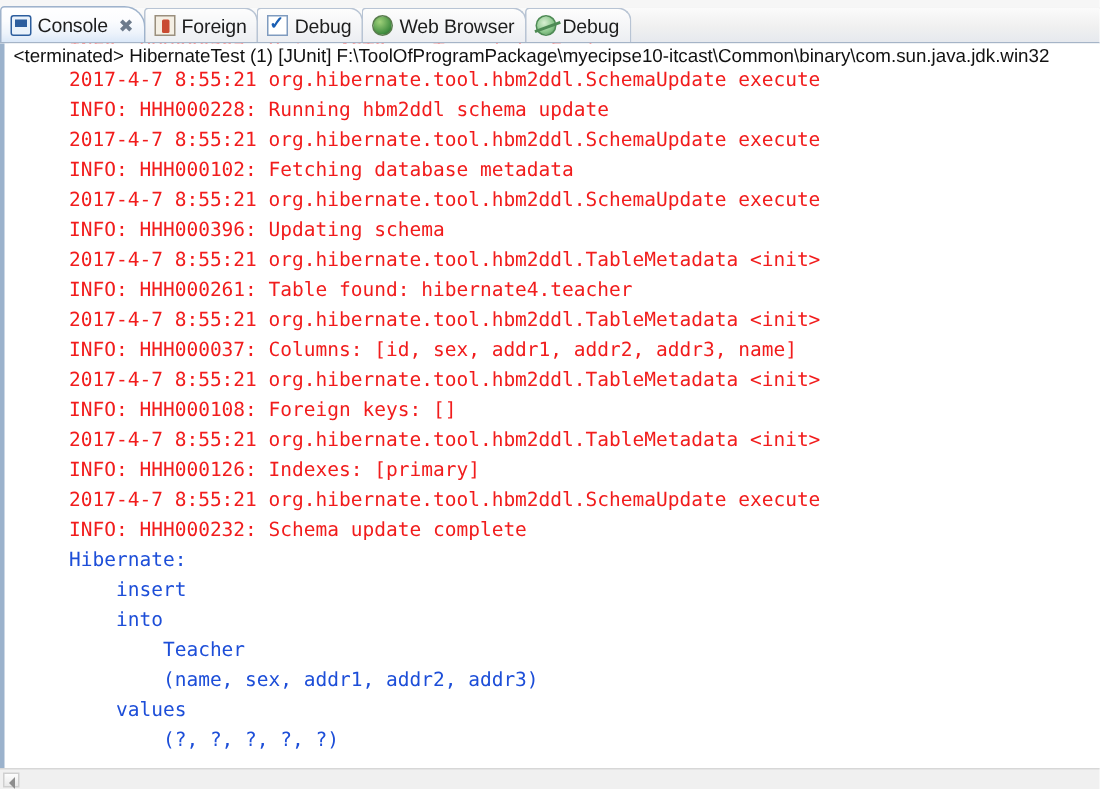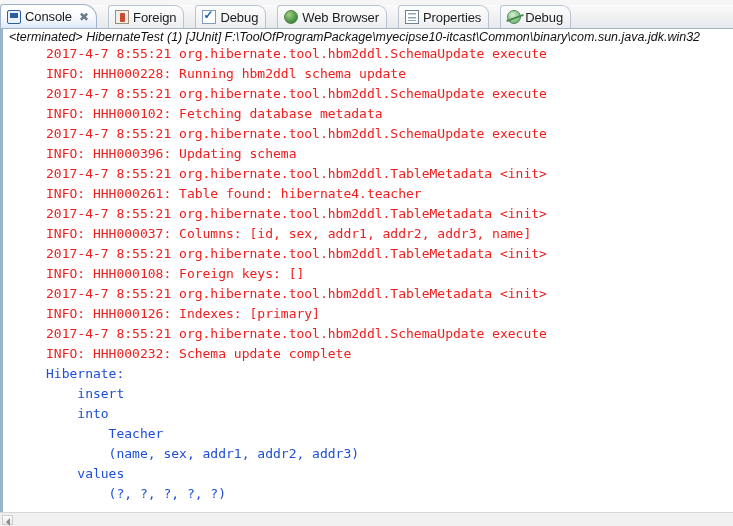--- a/index.html
+++ b/index.html
@@ -35,21 +35,20 @@
   .tabbar {
     position: absolute;
     left: 0; top: 5px;
     width: 733px;
     height: 24px;
     background: linear-gradient(to bottom,#fbfbfb 0%, #f0f0f0 55%, #e6e9ee 100%);
     border-bottom: 1px solid #a5b4c7;
     display: flex;
     align-items: flex-end;
     box-sizing: border-box;
-    gap: 12px;
   }
 
   .tab {
     position: relative;
     display: flex;
     align-items: center;
     gap: 4px;
     height: 23px;
     padding: 0 7px 0 6px;
     box-sizing: border-box;
@@ -215,21 +214,20 @@
     line-height: 17px;
     font-family: "Liberation Sans", sans-serif;
     font-size: 12.5px;
     color: #111111;
     white-space: nowrap;
     overflow: hidden;
     background: #ffffff;
     padding-left: 3px;
     box-sizing: border-box;
     z-index: 4;
-    font-style: italic;
   }
 
   .log {
     position: absolute;
     left: 3px;
     top: -5px;
     width: 727px;
     font-family: "DejaVu Sans Mono", "Liberation Mono", monospace;
     font-size: 13px;
     line-height: 20px;
@@ -305,24 +303,20 @@
       <span class="tabicon ic-tasks"></span>
       <span class="tab-label">Debug</span>
     </div>
 
     <div class="tab">
       <span class="tabicon ic-web"></span>
       <span class="tab-label">Web Browser</span>
     </div>
 
 
-    <div class="tab">
-      <span class="tabicon ic-properties"></span>
-      <span class="tab-label">Properties</span>
-    </div>
 
     <div class="tab">
       <span class="tabicon ic-debug"></span>
       <span class="tab-label">Debug</span>
     </div>
 
   </div>
 
   <div class="console-wrap">
 

